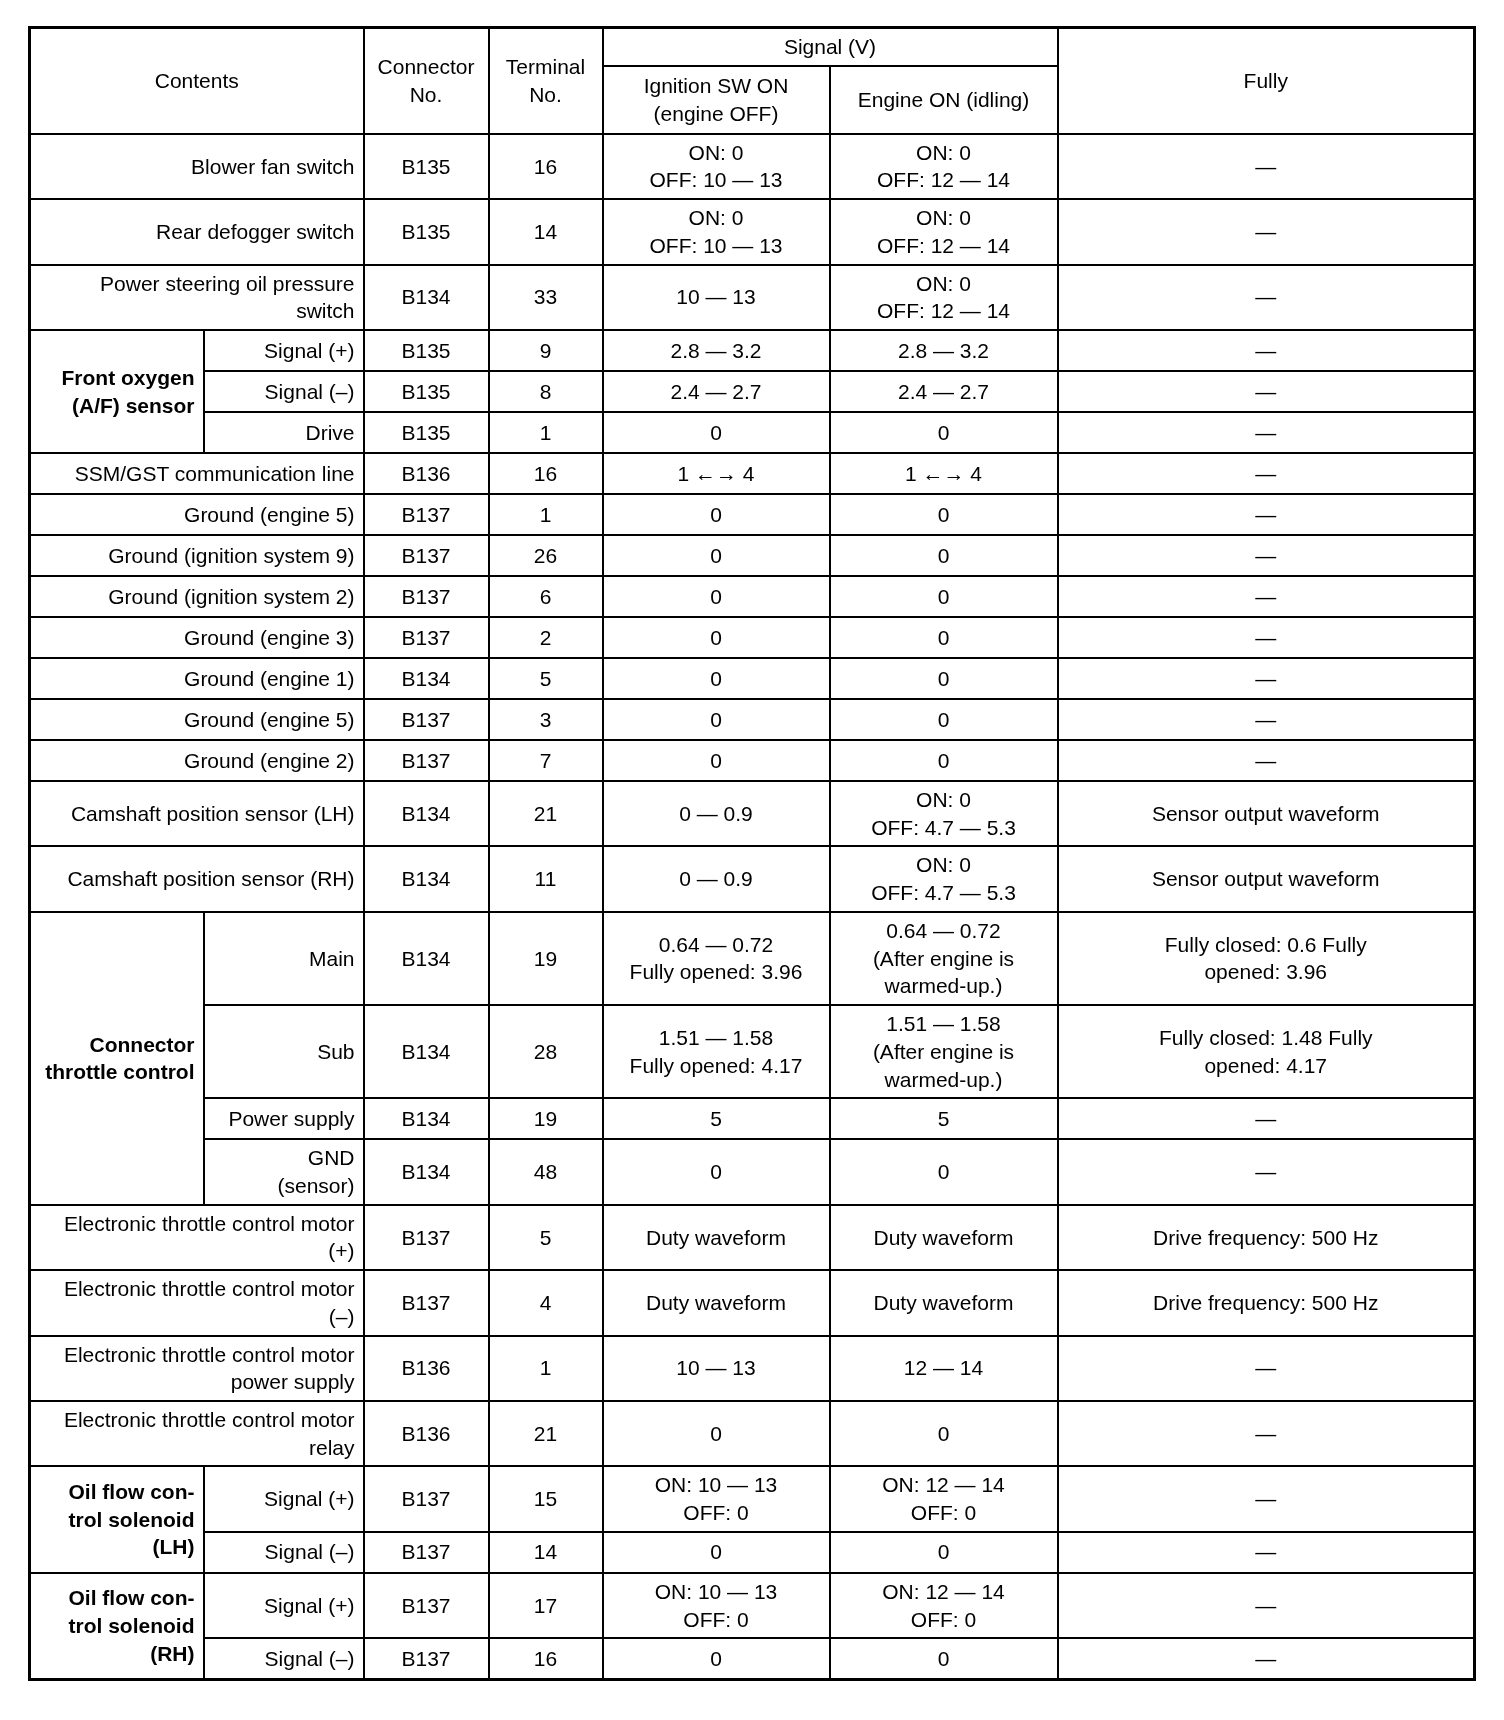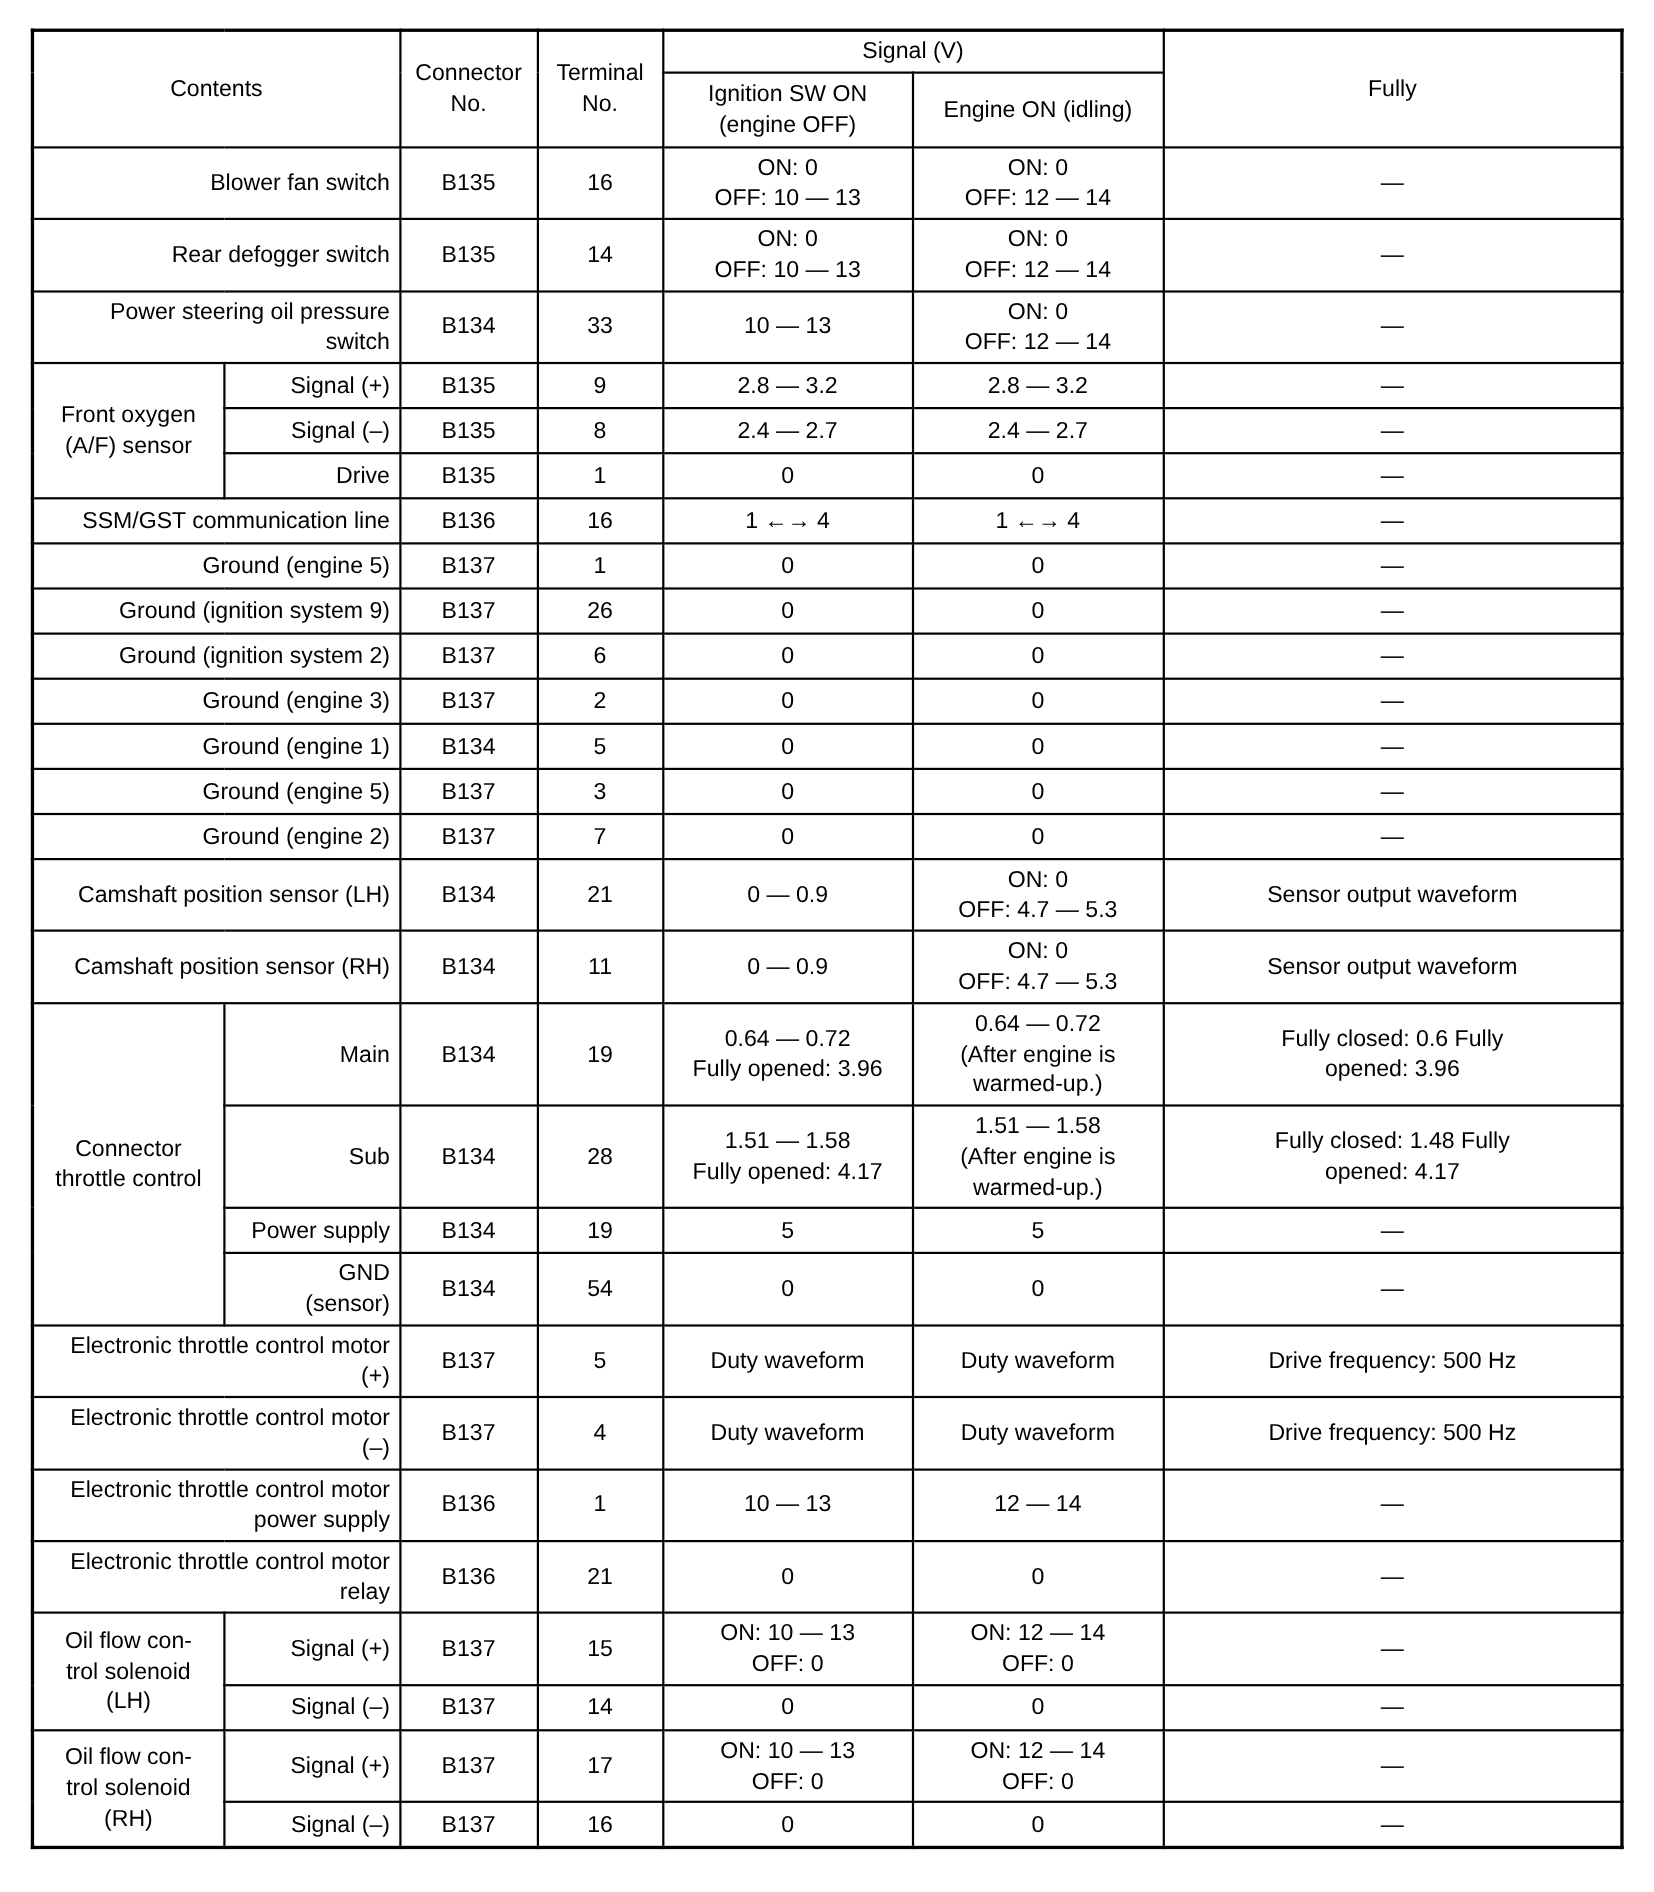--- a/index.html
+++ b/index.html
@@ -29,21 +29,21 @@
     line-height: 1.32;
     vertical-align: middle;
     white-space: pre-line;
     overflow: hidden;
   }
   .volt-table thead th { text-align: center; }
   .volt-table thead tr.h1 th { height: 38px; }
   .volt-table thead tr.h2 th { height: 68px; }
   .volt-table tbody td { text-align: center; height: 41px; }
   .volt-table tbody td.contents { text-align: right; }
-  .volt-table tbody td.group-cell { text-align: center; }
+  .volt-table tbody td.group-cell { text-align: right; font-weight: bold; }
 </style>
 </head>
 <body>
 
 <div class="page">
   <table class="volt-table">
     <colgroup>
       <col style="width:174px">
       <col style="width:160px">
       <col style="width:125px">
@@ -237,21 +237,21 @@
           <td>B134</td>
           <td>19</td>
           <td>5</td>
           <td>5</td>
           <td>—</td>
         </tr>
         <tr>
           <td class="contents">GND
 (sensor)</td>
           <td>B134</td>
-          <td>54</td>
+          <td>48</td>
           <td>0</td>
           <td>0</td>
           <td>—</td>
         </tr>
         <tr>
           <td colspan="2" class="contents">Electronic throttle control motor
 (+)</td>
           <td>B137</td>
           <td>5</td>
           <td>Duty waveform</td>

